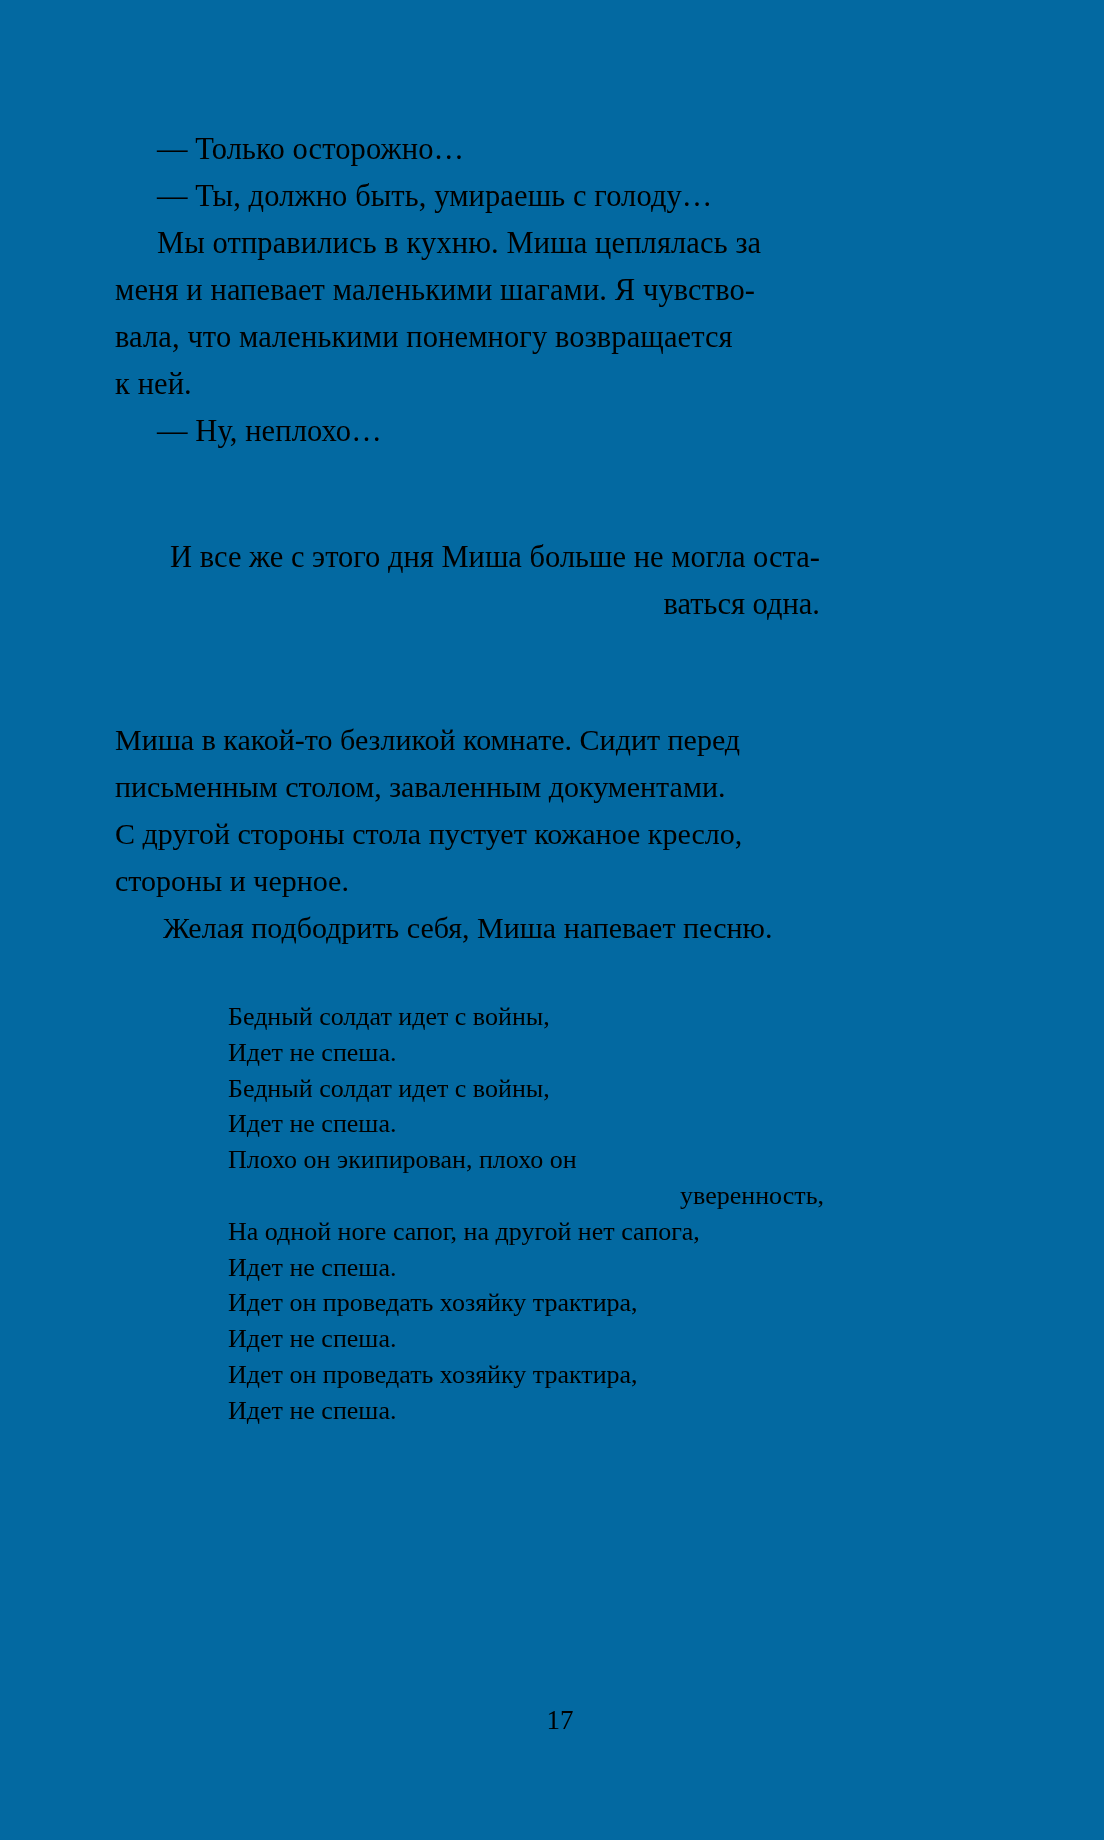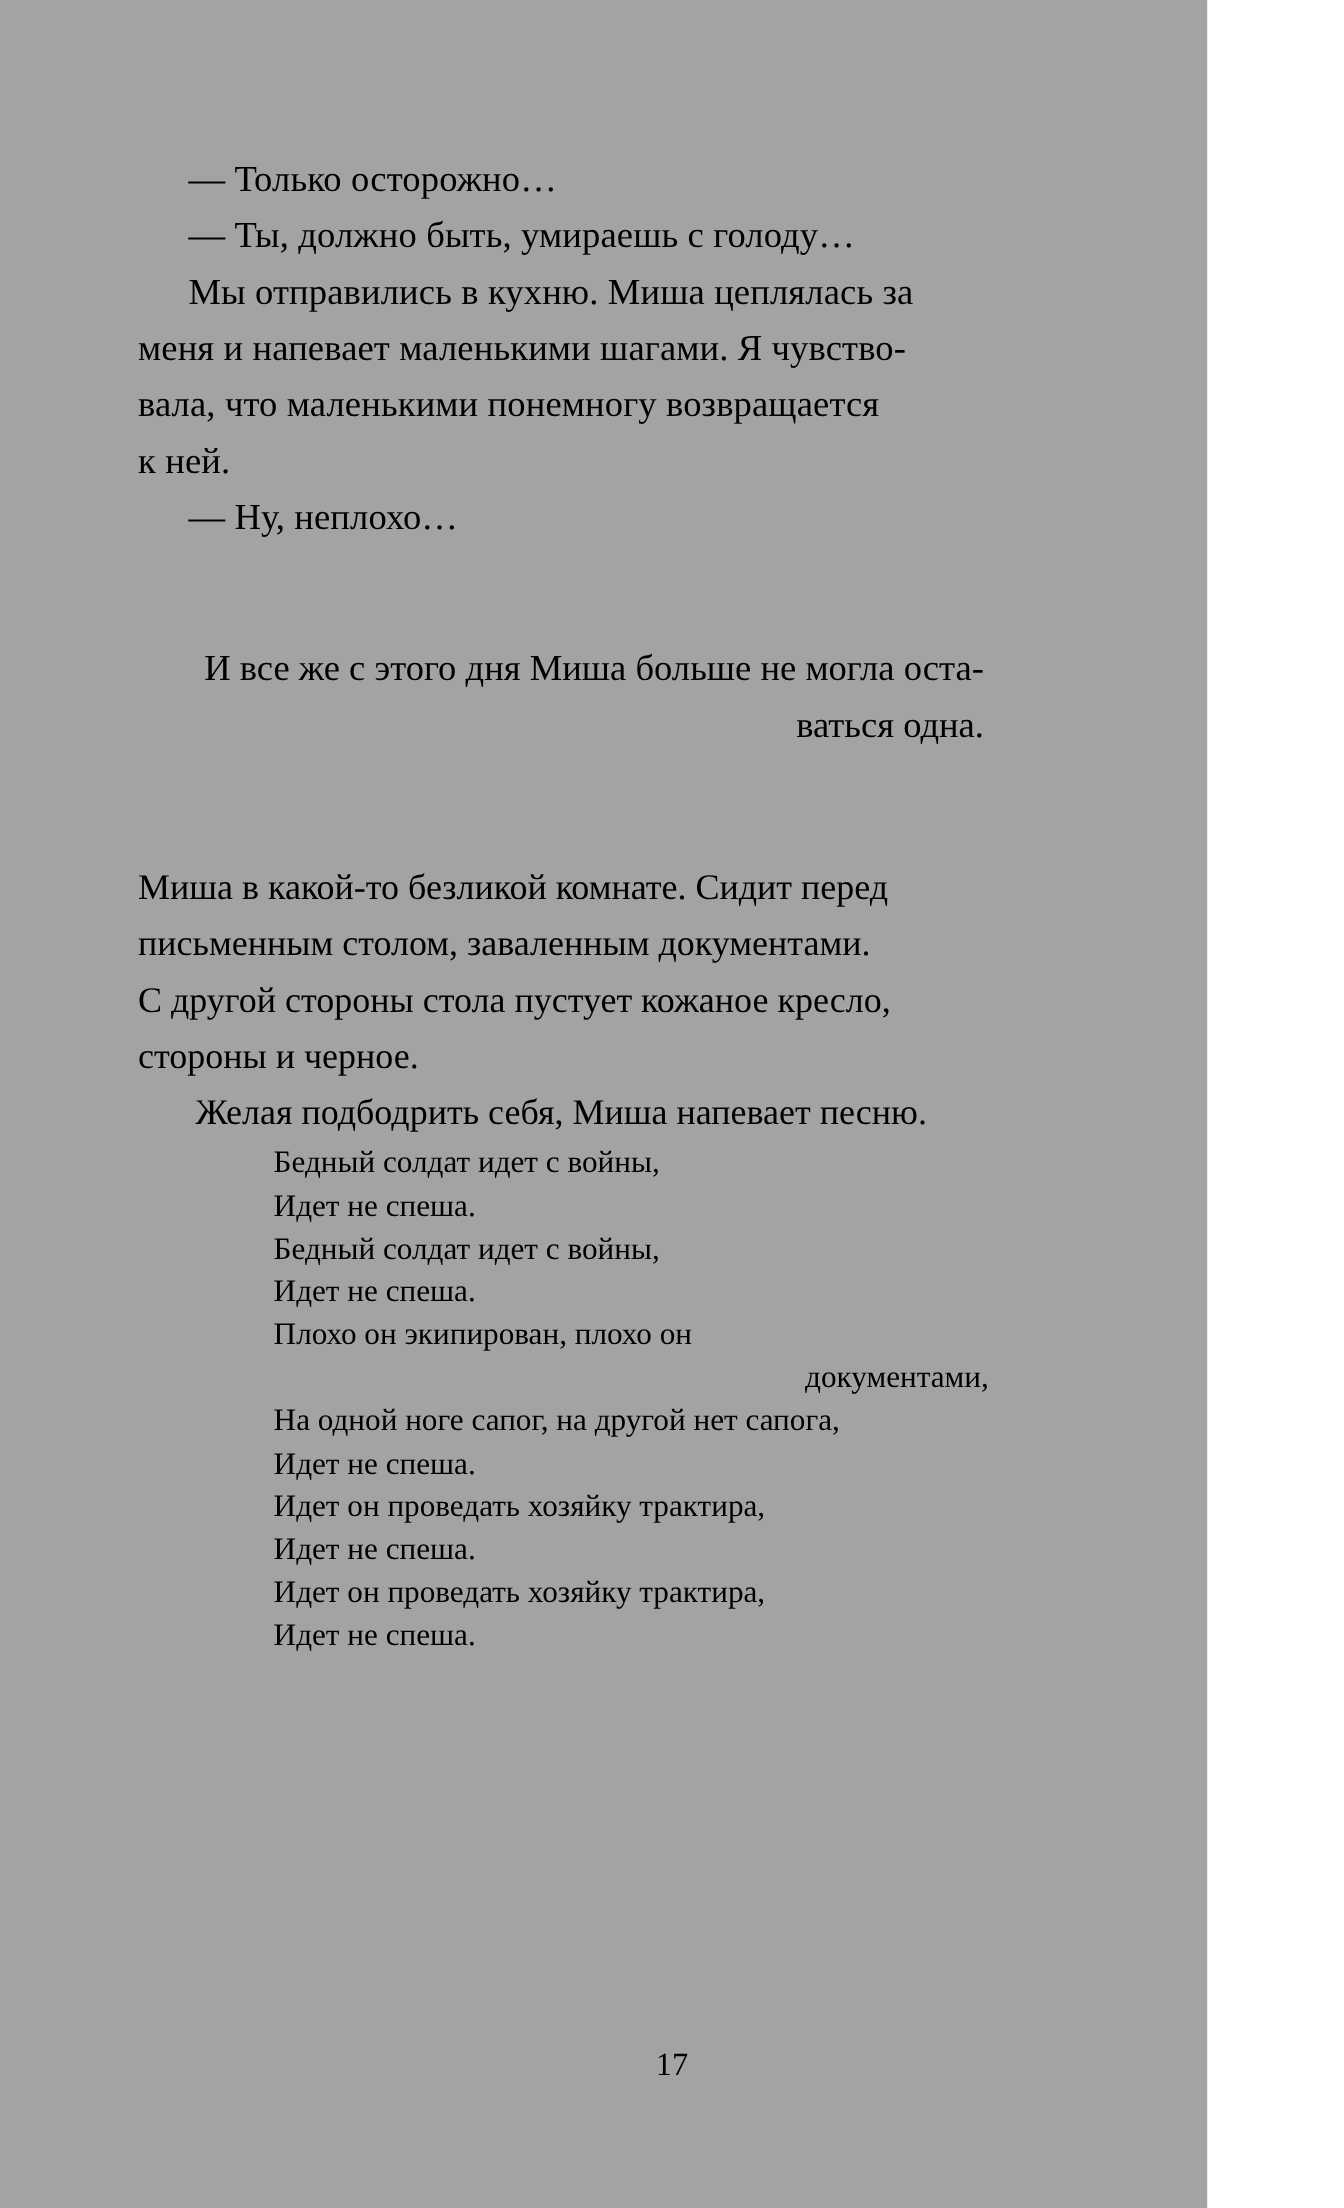--- a/index.html
+++ b/index.html
@@ -15,23 +15,23 @@
     overflow: hidden;
     font-family: "Liberation Serif", "DejaVu Serif", serif;
     color: #000000;
     -webkit-font-smoothing: antialiased;
   }
 
   .page {
     position: absolute;
     left: 0;
     top: 0;
-    width: 1006px;
+    width: 1104px;
     height: 1840px;
-    background: #a3a3a3;
+    background: #0369a1;
   }
 
   .text-column {
     position: absolute;
     left: 115px;
     top: 126px;
     width: 705px;
   }
 
   
@@ -73,20 +73,21 @@
   .block-stage .ln {
     white-space: pre;
     display: block;
   }
   .block-stage .ln.indent {
     padding-left: 48px;
   }
 
   
   .block-song {
+    margin-top: 48px;
     margin-left: 113px;
     font-size: 26px;
     line-height: 35.8px;
     width: 600px;
   }
   .block-song .vline {
     white-space: pre;
     display: block;
   }
   .block-song .vline.runover {
@@ -135,21 +136,21 @@
       <span class="ln">стороны и черное.</span>
       <span class="ln indent">Желая подбодрить себя, Миша напевает песню.</span>
     </div>
 
     <div class="block-song">
       <span class="vline">Бедный солдат идет с войны,</span>
       <span class="vline">Идет не спеша.</span>
       <span class="vline">Бедный солдат идет с войны,</span>
       <span class="vline">Идет не спеша.</span>
       <span class="vline">Плохо он экипирован, плохо он</span>
-      <span class="vline runover">документами,</span>
+      <span class="vline runover">уверенность,</span>
       <span class="vline">На одной ноге сапог, на другой нет сапога,</span>
       <span class="vline">Идет не спеша.</span>
       <span class="vline">Идет он проведать хозяйку трактира,</span>
       <span class="vline">Идет не спеша.</span>
       <span class="vline">Идет он проведать хозяйку трактира,</span>
       <span class="vline">Идет не спеша.</span>
     </div>
 
   </div>
 

